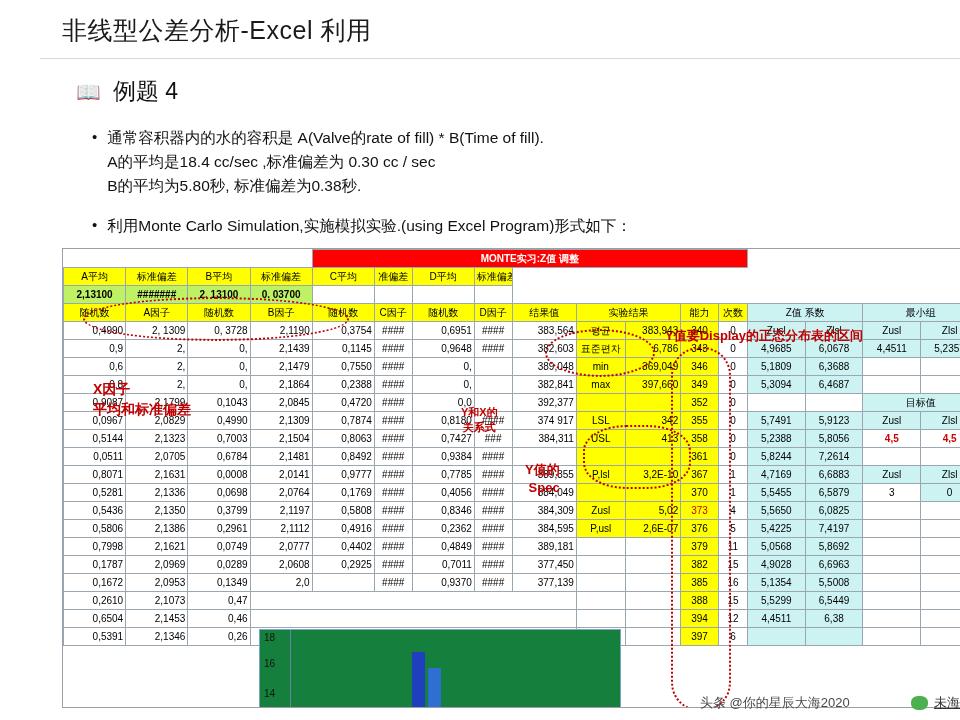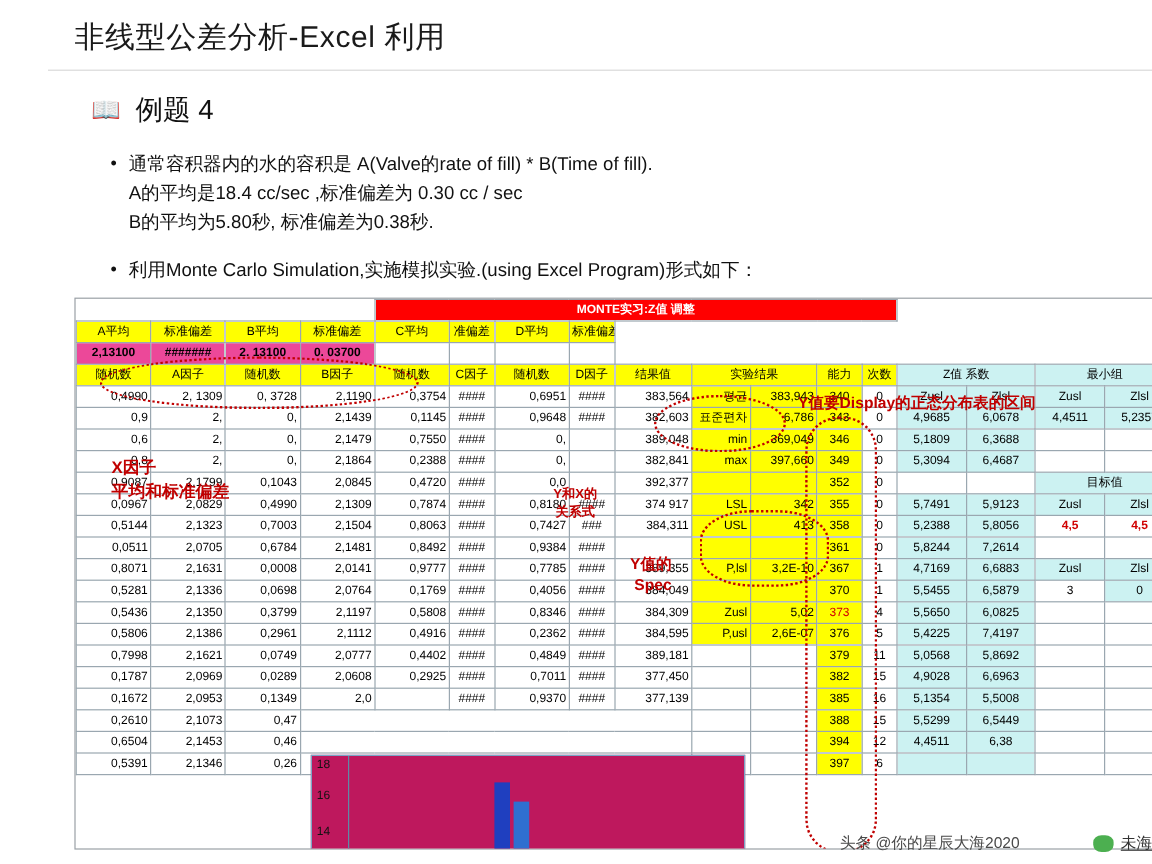--- a/index.html
+++ b/index.html
@@ -42,24 +42,24 @@
   table.xl td{
     border:1px solid #9aa7b0;
     height:17px;line-height:17px;
     padding:0 2px;
     font-size:10px;
     white-space:nowrap;overflow:hidden;
     font-family:"Liberation Sans", sans-serif;
   }
   .c{text-align:center;}
   .r{text-align:right;}
-  .l{text-align:right;}
+  .l{text-align:center;}
   .yellow{background:#ffff00;}
   .cyan{background:#ccf2f2;}
-  .green{background:#ec4899;color:#000;font-weight:bold;}
+  .green{background:#bef264;color:#000;font-weight:bold;}
   .red{background:#ff0000;color:#ffffff;font-weight:bold;text-align:center;}
   .white{background:#ffffff;}
   .noborder{border:none !important;}
   .bold{font-weight:bold;}
   .redtxt{color:#d00000;}
   
   .ann{position:absolute;color:#c00000;font-weight:bold;}
   .ann-x{left:30px;top:130px;font-size:14px;line-height:1.45;}
   .ann-yx{left:398px;top:156px;font-size:11px;line-height:1.4;text-align:center;}
   .ann-spec{left:462px;top:212px;font-size:13px;line-height:1.4;text-align:right;}
@@ -67,21 +67,21 @@
   .ell{
     position:absolute;border:2px dotted #c00000;border-radius:50%;
     pointer-events:none;
   }
   .e1{left:20px;top:48px;width:262px;height:40px;}
   .e2{left:482px;top:80px;width:106px;height:44px;}
   .e3{left:520px;top:176px;width:104px;height:60px;border-radius:40%;}
   .e4{left:608px;top:98px;width:56px;height:360px;border-radius:28px;}
   .chart{
     position:absolute;left:196px;top:380px;width:360px;height:78px;
-    background:#be185d;border:1px solid #7aa7c7;overflow:hidden;
+    background:#15803d;border:1px solid #7aa7c7;overflow:hidden;
   }
   .chart .axis{position:absolute;left:30px;top:0;bottom:0;width:1px;background:#5f88a6;}
   .chart .ylab{position:absolute;left:4px;font-size:10px;color:#111;}
   .bar{position:absolute;bottom:0;}
   .footer-badge{
     position:absolute;right:14px;bottom:8px;
     display:flex;align-items:center;gap:6px;
     color:#333;font-size:13px;text-decoration:underline;
   }
   .wechat{

